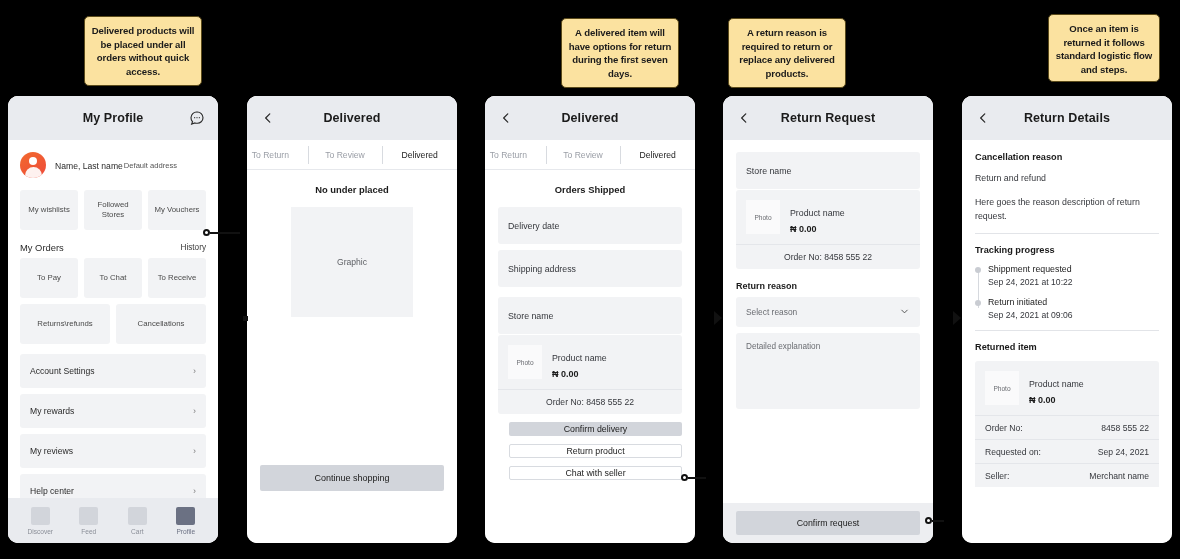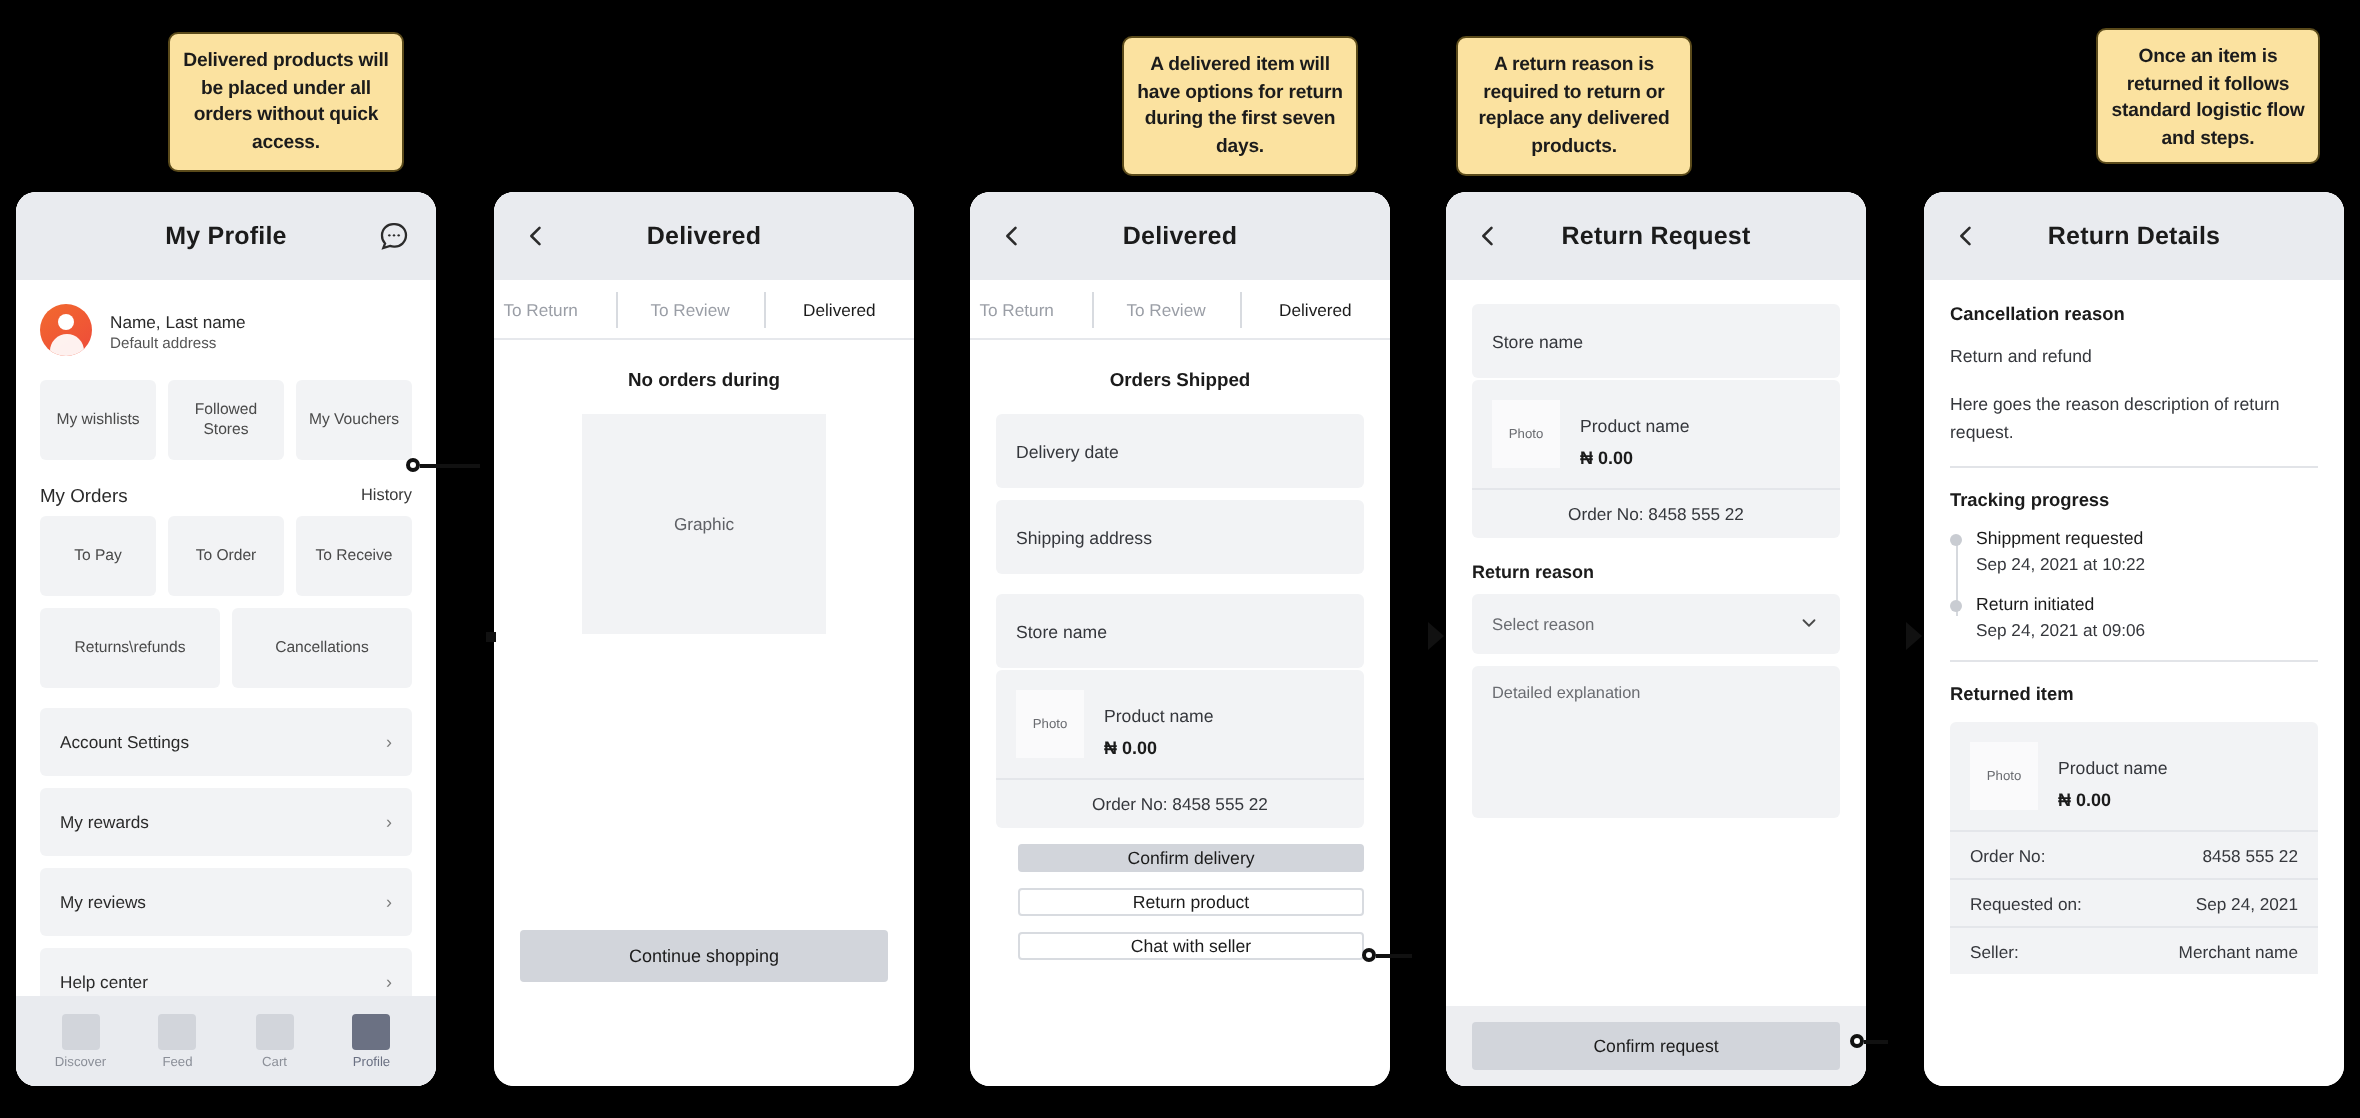--- a/index.html
+++ b/index.html
@@ -78,21 +78,21 @@
     position: relative; overflow: hidden; flex: 0 0 auto;
   }
   .avatar .head {
     position: absolute; width: 8px; height: 8px; border-radius: 50%;
     background: #fff; left: 9px; top: 5px;
   }
   .avatar .body {
     position: absolute; width: 17px; height: 12px; border-radius: 9px 9px 0 0;
     background: #fff; left: 4.5px; bottom: -1px; opacity: .92;
   }
-  .profile-name-wrap { display: flex; flex-direction: column; gap: 1px; padding-top:2px;}
+  .profile-name-wrap { display: flex; flex-direction: row; gap: 1px; padding-top:2px;}
   .profile-name { font-size: 8.6px; color: #2a2a2a; }
   .profile-sub { font-size: 7.6px; color: #555; }
 
   .tiles { display: flex; gap: 6px; padding: 6px 12px 0 12px; }
   .tile {
     flex: 1; height: 40px; background: #F2F3F5; border-radius: 3px;
     display: flex; align-items: center; justify-content: center; text-align: center;
     font-size: 7.8px; color: #4a4a4a; line-height: 10px; padding: 0 3px;
   }
   .orders-head {
@@ -291,21 +291,21 @@
         <div class="tile">My Vouchers</div>
       </div>
 
       <div class="orders-head">
         <span class="orders-title">My Orders</span>
         <span class="orders-history">History</span>
       </div>
 
       <div class="tiles" style="padding-top:0;">
         <div class="tile">To Pay</div>
-        <div class="tile">To Order</div>
+        <div class="tile">To Chat</div>
         <div class="tile">To Receive</div>
       </div>
       <div class="tiles" style="padding-top:6px;">
         <div class="tile">Returns\refunds</div>
         <div class="tile">Cancellations</div>
       </div>
 
       <div class="menu-list">
         <div class="menu-item">
           <span>Account Settings</span>
@@ -354,21 +354,21 @@
               <polyline points="15 5 8 12 15 19"></polyline>
             </svg>
         </span>
         <span class="appbar-title">Delivered</span>
       </div>
       <div class="tabbar" style="margin-left:-14px; width:calc(100% + 14px);">
         <div class="tab">To Return</div>
         <div class="tab">To Review</div>
         <div class="tab active">Delivered</div>
       </div>
-      <div class="section-title">No orders during</div>
+      <div class="section-title">No under placed</div>
       <div class="graphic-box">Graphic</div>
       <div class="cta-wide">Continue shopping</div>
     </div>
   </div>
 
   <div class="phone" style="left:485px; top:96px; width:210px; height:447px;">
     <div class="phone-inner">
       <div class="appbar">
         <span class="back-chevron">
           <svg viewBox="0 0 24 24" width="14" height="14" fill="none" stroke="#2b2b2b" stroke-width="2.2" stroke-linecap="round" stroke-linejoin="round">

